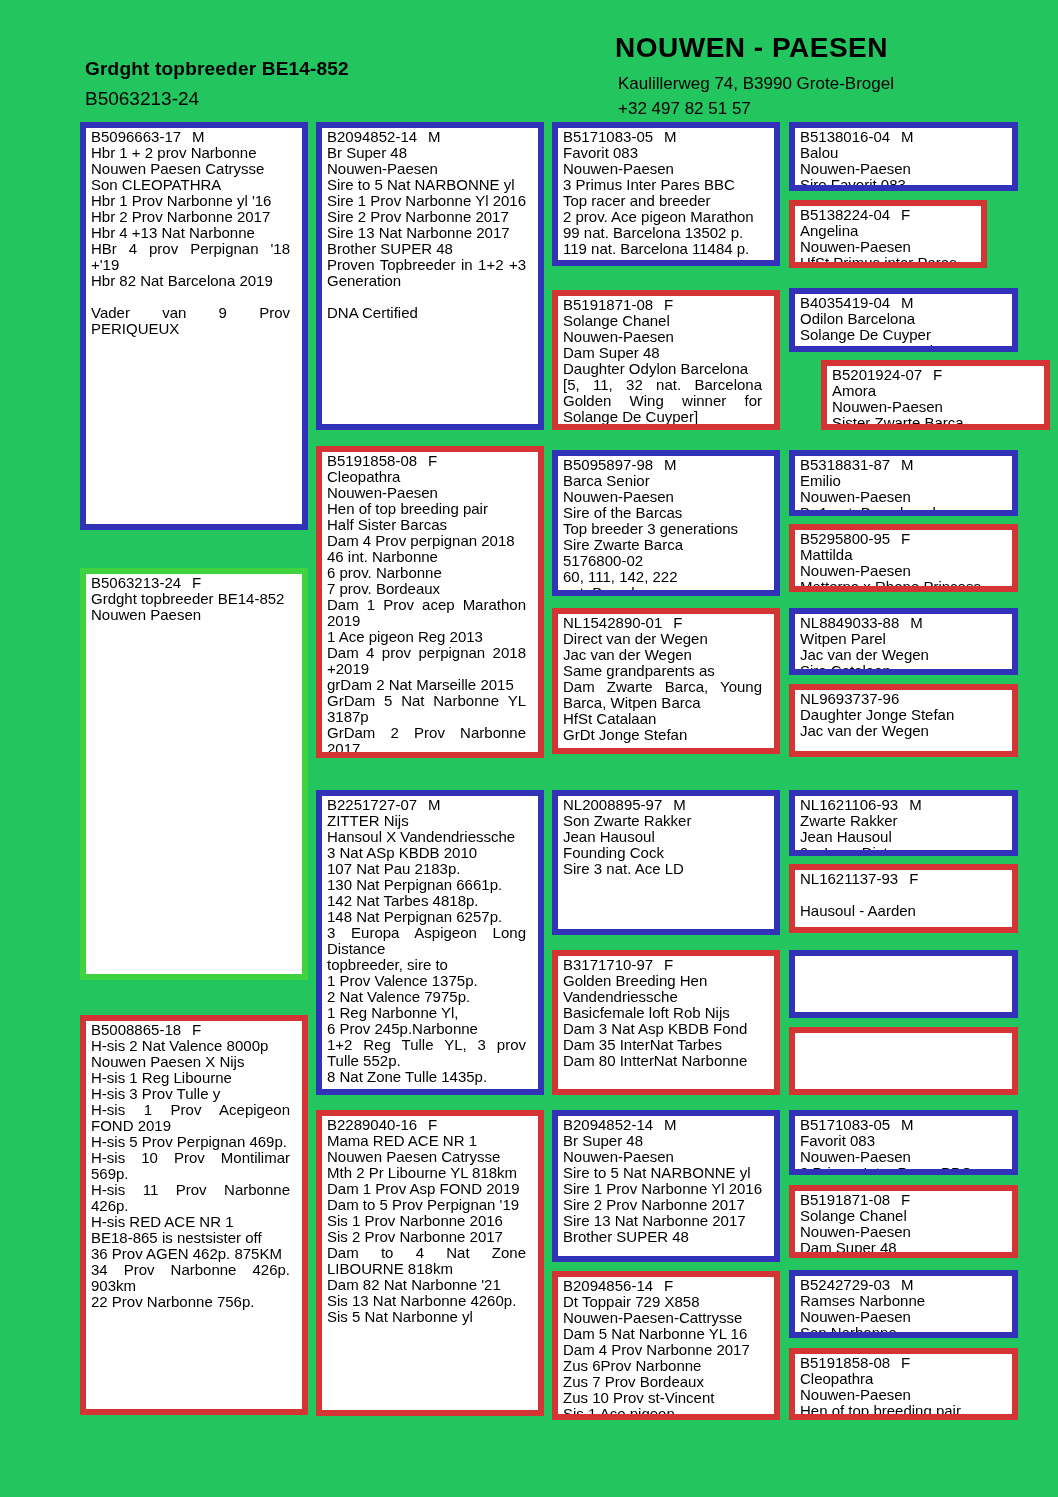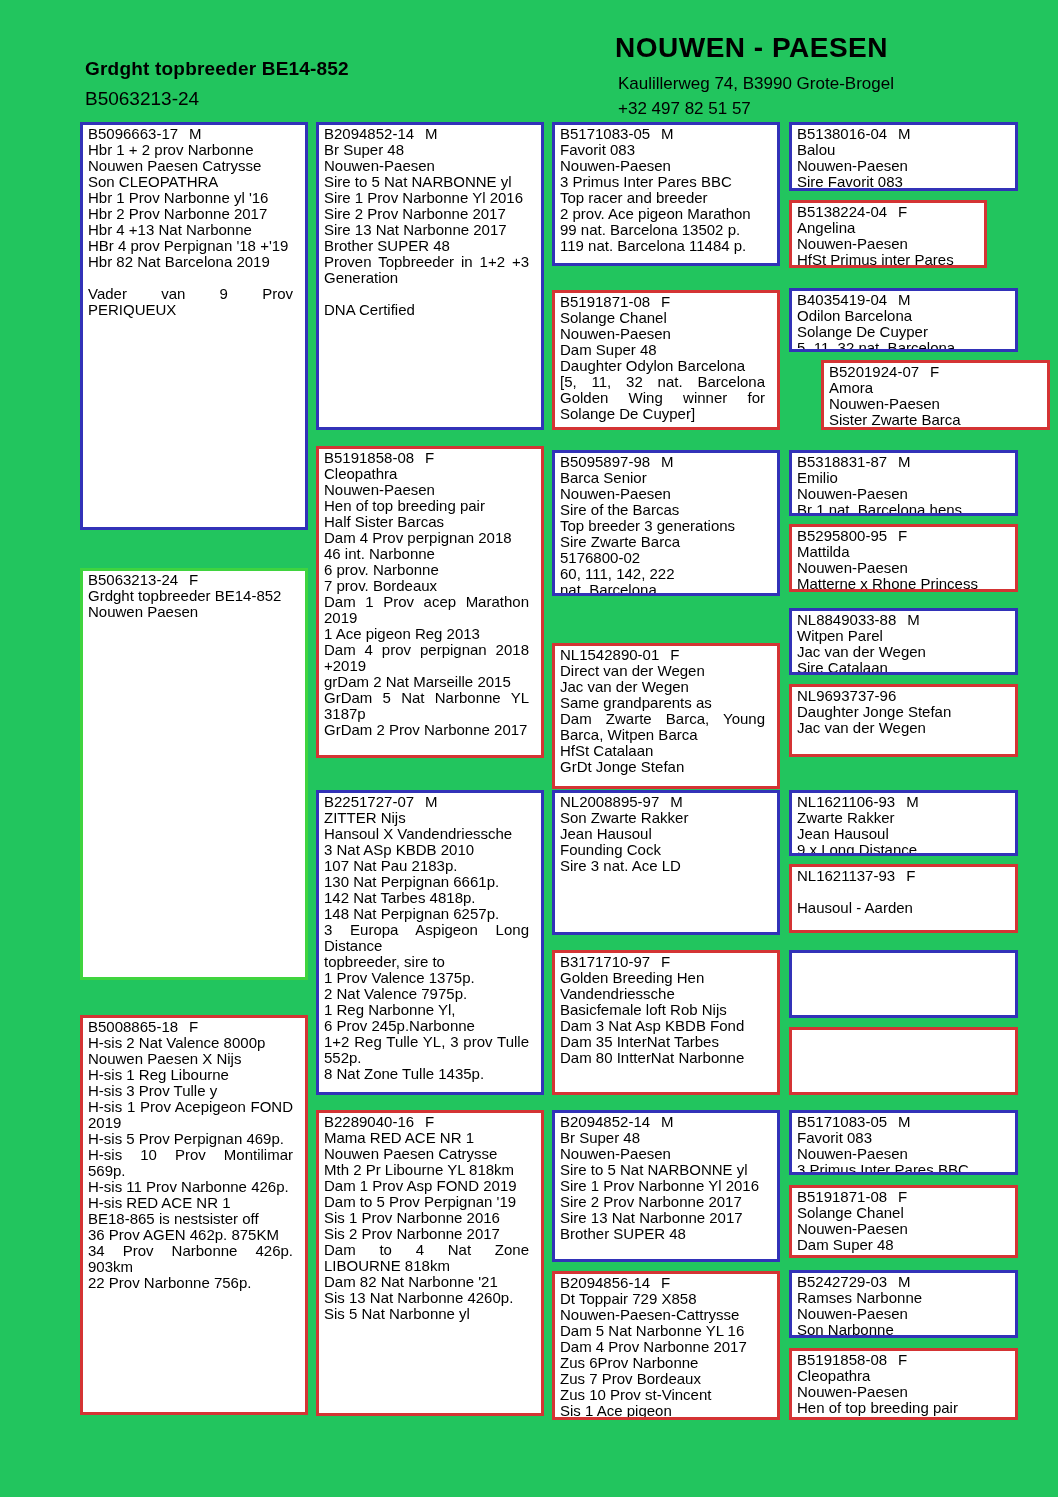--- a/index.html
+++ b/index.html
@@ -27,21 +27,21 @@
   .breeder-addr {
     position: absolute; left: 618px; top: 74px;
     font-size: 17px;
   }
   .breeder-phone {
     position: absolute; left: 618px; top: 99px;
     font-size: 17px;
   }
   .box {
     position: absolute;
-    border: 3px solid #0ea5e9;
+    border: 6px solid #0ea5e9;
     background: #ffffff;
     padding: 1px 12px 16px 5px;
     font-size: 15px;
     line-height: 16px;
     overflow: hidden;
     box-sizing: border-box;
   }
   .box.male    { border-color: #3232b8; }
   .box.female  { border-color: #d43434; }
   .box.subject { border-color: #3fd43f; }
@@ -179,21 +179,21 @@
       <div class="line ringline"><span>B5095897-98</span><span class="sex">M</span></div>
       <div class="line">Barca Senior</div>
       <div class="line">Nouwen-Paesen</div>
       <div class="line">Sire of the Barcas</div>
       <div class="line">Top breeder 3 generations</div>
       <div class="line">Sire Zwarte Barca</div>
       <div class="line">5176800-02</div>
       <div class="line">60, 111, 142, 222</div>
       <div class="line">nat. Barcelona</div>
     </div>
-  <div class="box female" style="left:552px; top:643px;  width:228px; height:146px;">
+  <div class="box female" style="left:552px; top:608px;  width:228px; height:146px;">
       <div class="line ringline"><span>NL1542890-01</span><span class="sex">F</span></div>
       <div class="line">Direct van der Wegen</div>
       <div class="line">Jac van der Wegen</div>
       <div class="line">Same grandparents as</div>
       <div class="line">Dam Zwarte Barca, Young Barca, Witpen Barca</div>
       <div class="line">HfSt Catalaan</div>
       <div class="line">GrDt Jonge Stefan</div>
     </div>
   <div class="box male" style="left:552px; top:790px;  width:228px; height:145px;">
       <div class="line ringline"><span>NL2008895-97</span><span class="sex">M</span></div>

